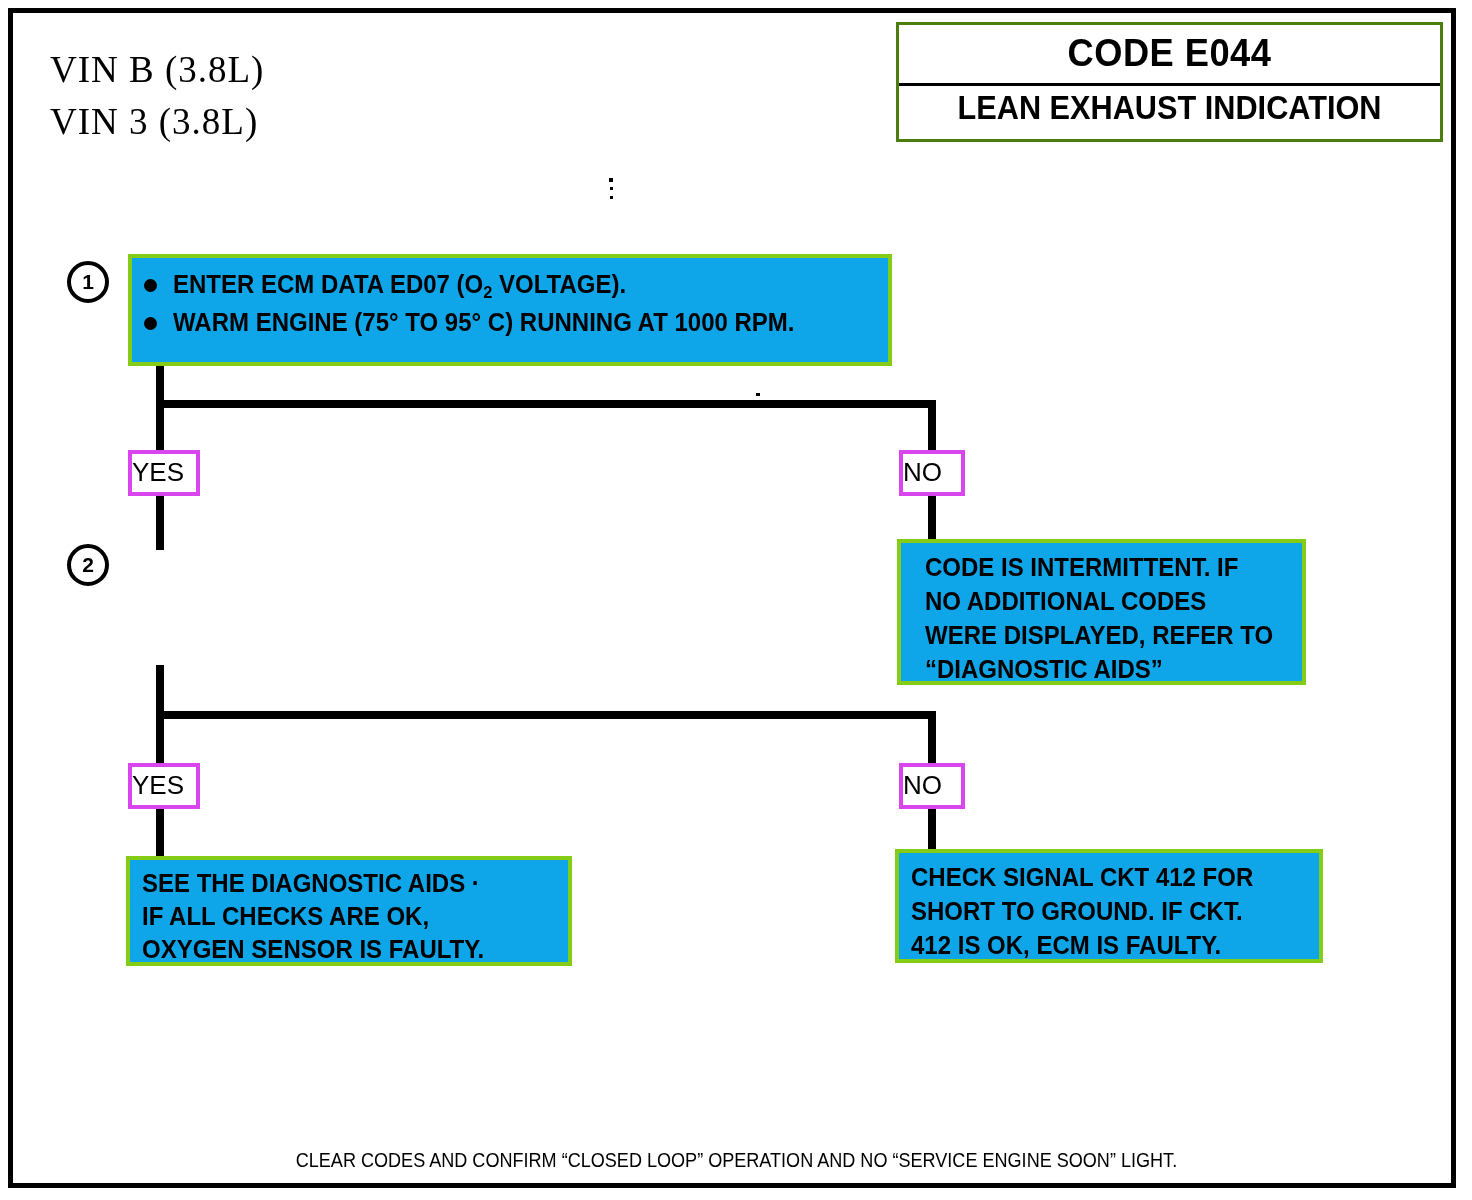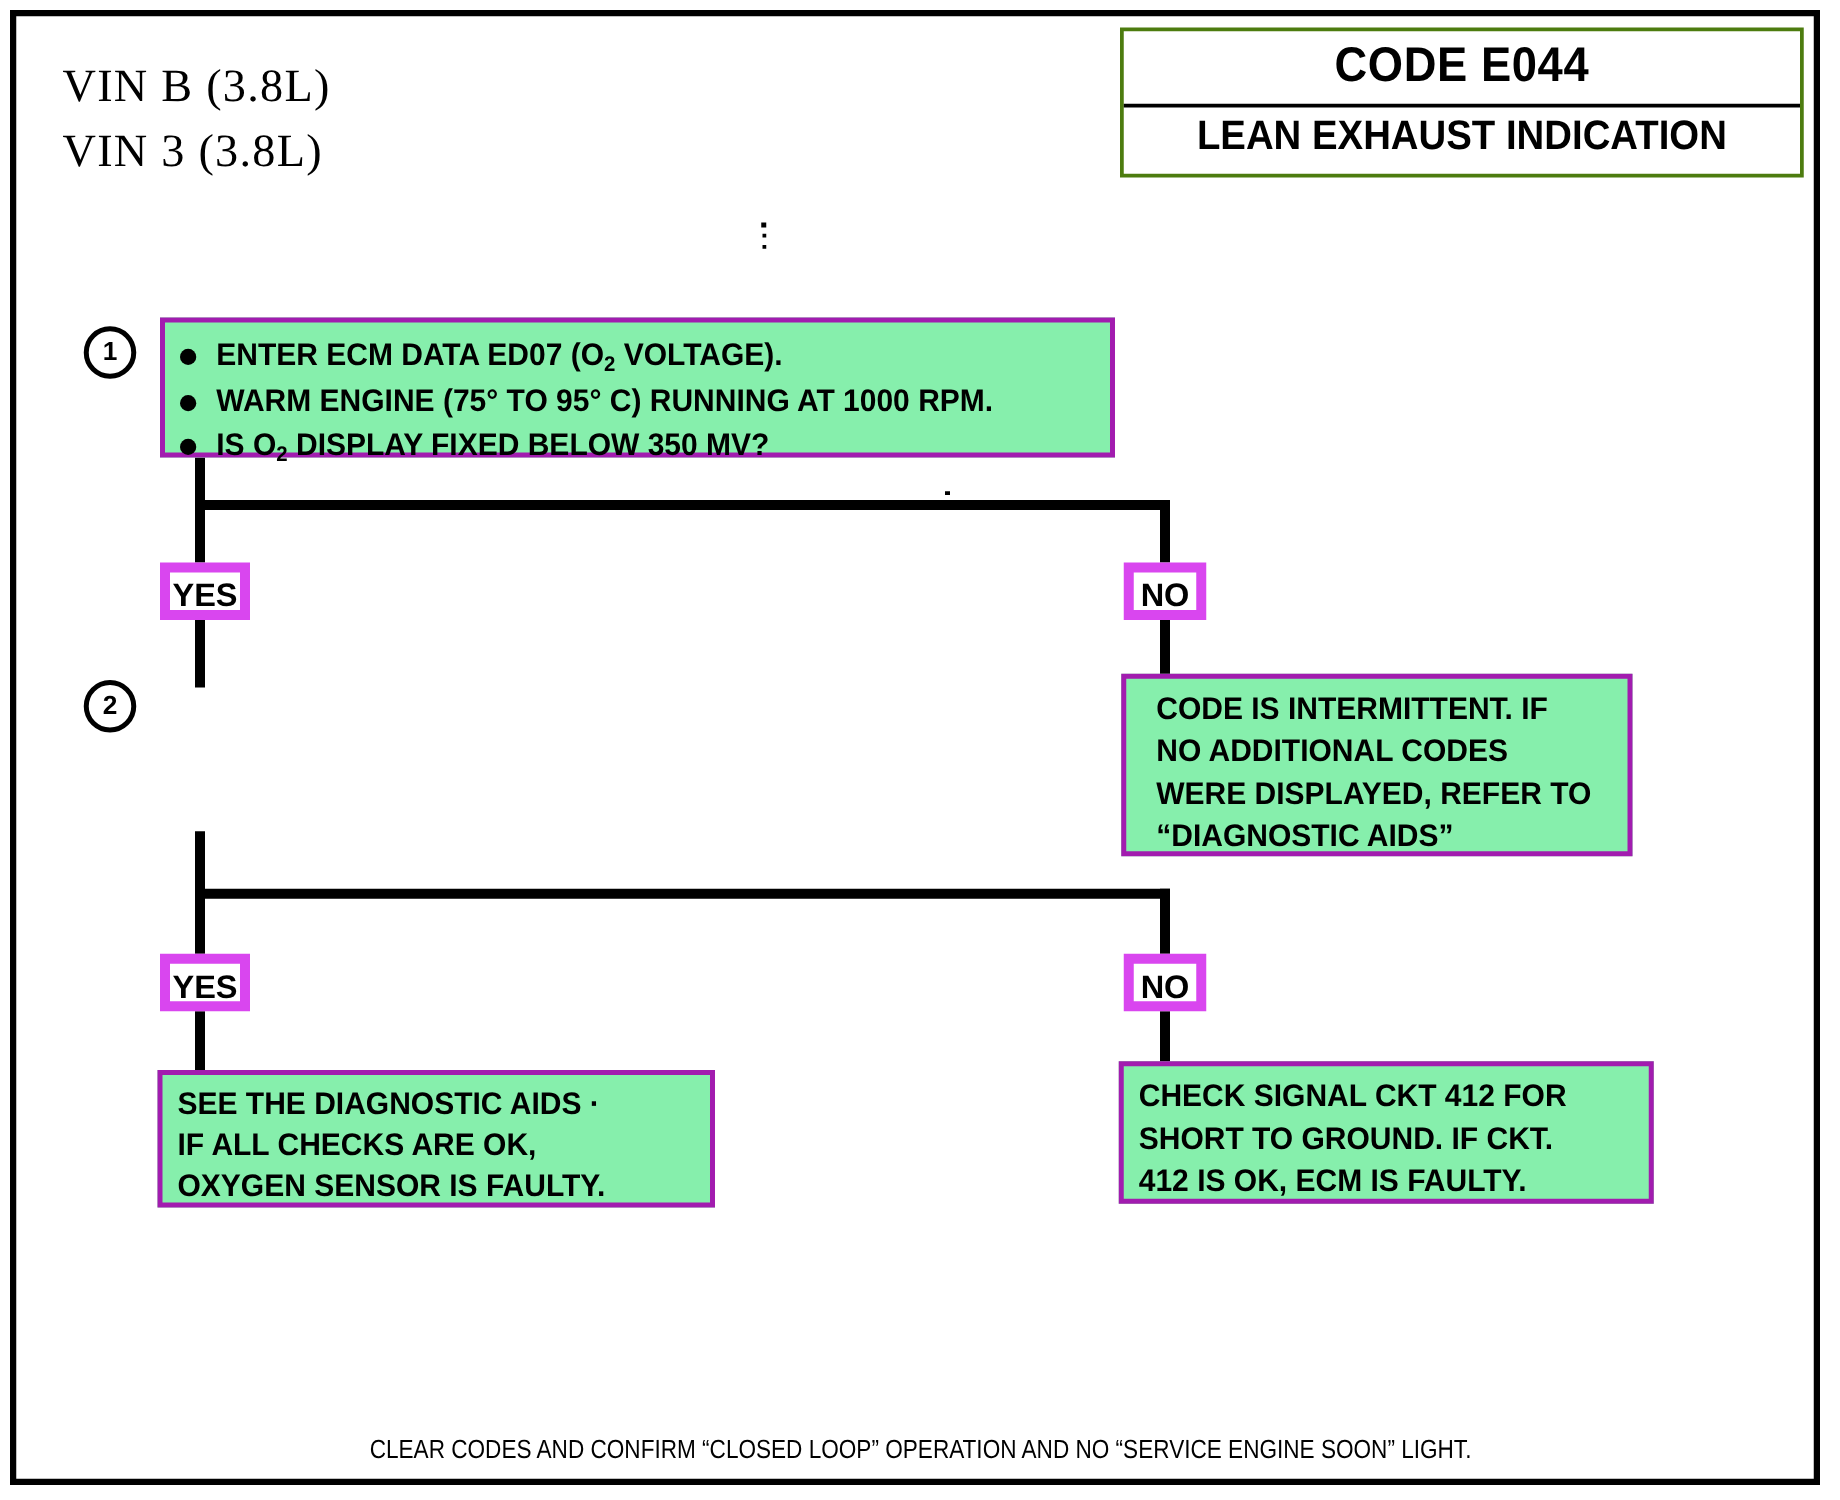--- a/index.html
+++ b/index.html
@@ -72,23 +72,23 @@
     font-size: 33px;
     font-weight: bold;
     letter-spacing: 0px;
     font-family: "Liberation Sans", sans-serif;
     transform: scaleX(0.93);
   }
 
   
   .dbox {
     position: absolute;
-    border: 4px solid #a21caf;
-    box-sizing: border-box;
-    background: #86efac;
+    border: 4px solid #84cc16;
+    box-sizing: border-box;
+    background: #0ea5e9;
     z-index: 3;
   }
   .dbox .lines {
     padding: 9px 12px 4px 12px;
     font-size: 25px;
     font-weight: bold;
     line-height: 35px;
     color: #000;
     letter-spacing: 0px;
   }
@@ -138,26 +138,26 @@
     text-align: center;
     font-size: 21px;
     font-weight: bold;
     line-height: 34px;
     z-index: 4;
   }
 
   
   .yn-box {
     position: absolute;
-    border: 8px solid #d946ef;
+    border: 4px solid #d946ef;
     box-sizing: border-box;
     background: #fff;
     font-size: 26px;
-    font-weight: bold;
-    text-align: center;
+    font-weight: normal;
+    text-align: left;
     z-index: 5;
     padding-top: 3px;
     letter-spacing: 0px;
   }
 
   
   .vline {
     position: absolute;
     width: 8px;
     background: #000;
@@ -221,24 +221,20 @@
   <div class="dbox" style="left:128px;top:254px;width:764px;height:112px;">
     <div class="lines">
       <div class="bullet-row">
         <span class="bullet"></span>
         <span class="bullet-text">ENTER ECM DATA ED07 (O<sub>2</sub> VOLTAGE).</span>
       </div>
       <div class="bullet-row">
         <span class="bullet"></span>
         <span class="bullet-text">WARM ENGINE (75° TO 95° C) RUNNING AT 1000 RPM.</span>
       </div>
-      <div class="bullet-row">
-        <span class="bullet"></span>
-        <span class="bullet-text">IS O<sub>2</sub> DISPLAY FIXED BELOW 350 MV?</span>
-      </div>
     </div>
   </div>
 
   <div class="vline" style="left:156px;top:366px;height:42px;"></div>
   <div class="hline" style="left:156px;top:400px;width:780px;"></div>
   <div class="vline" style="left:156px;top:400px;height:150px;"></div>
   <div class="vline" style="left:928px;top:400px;height:150px;"></div>
 
   <div class="yn-box" style="left:128px;top:450px;width:72px;height:46px;">
     <span>YES</span>

